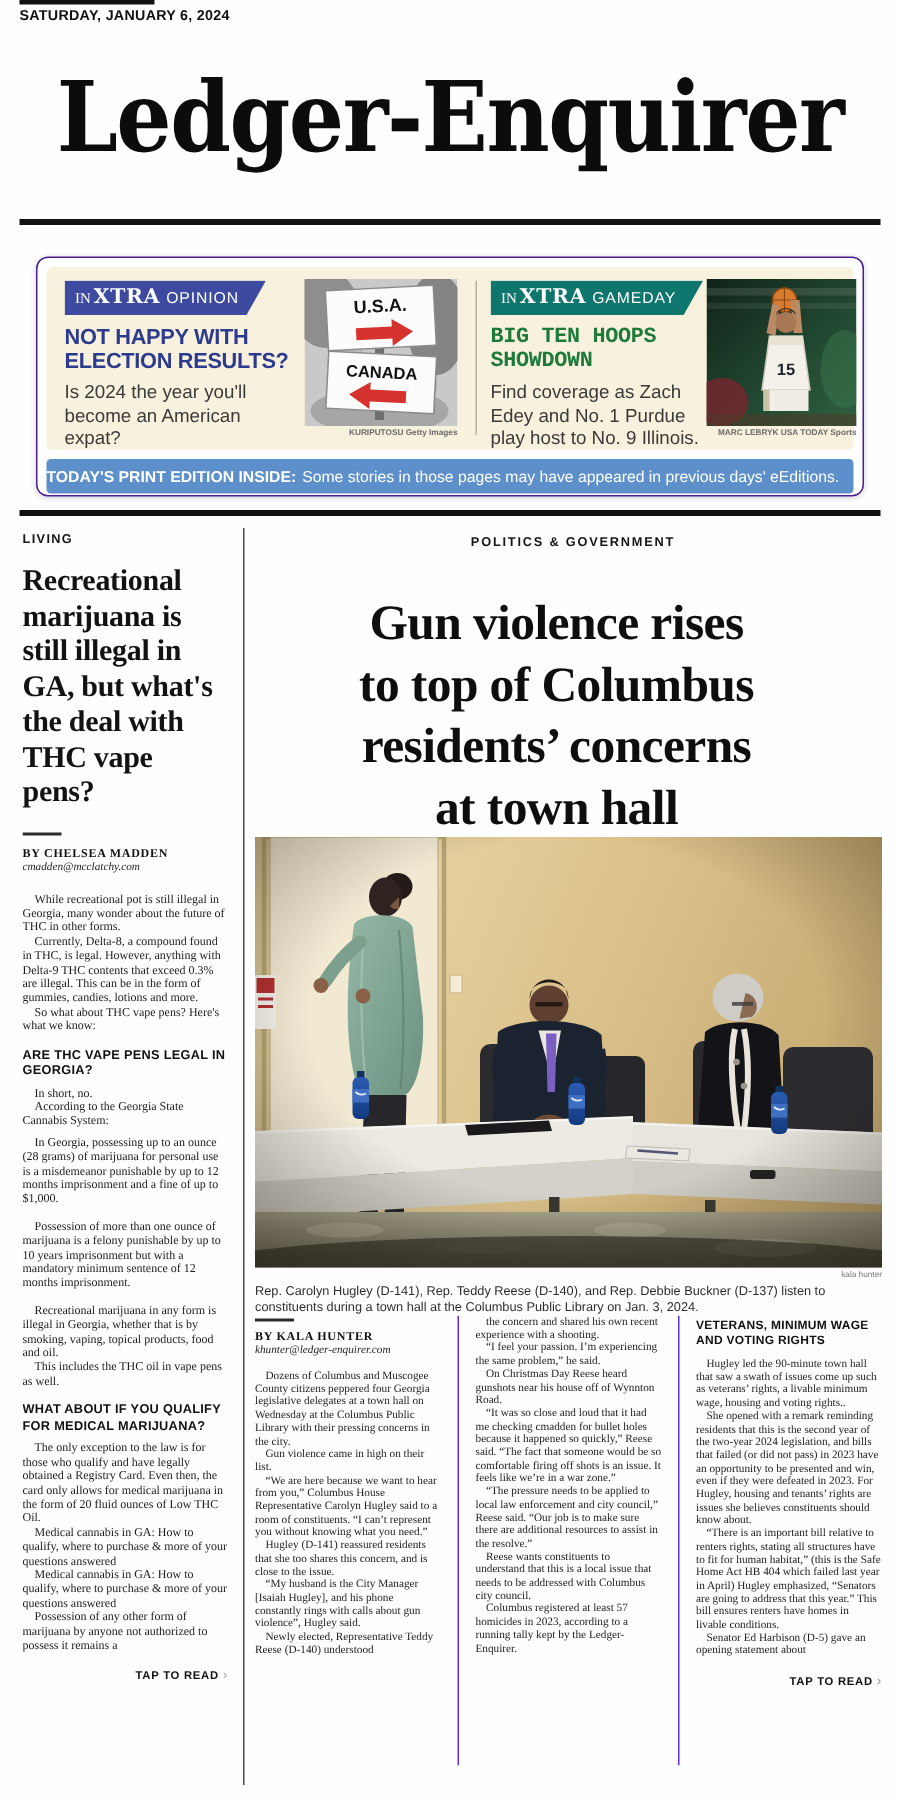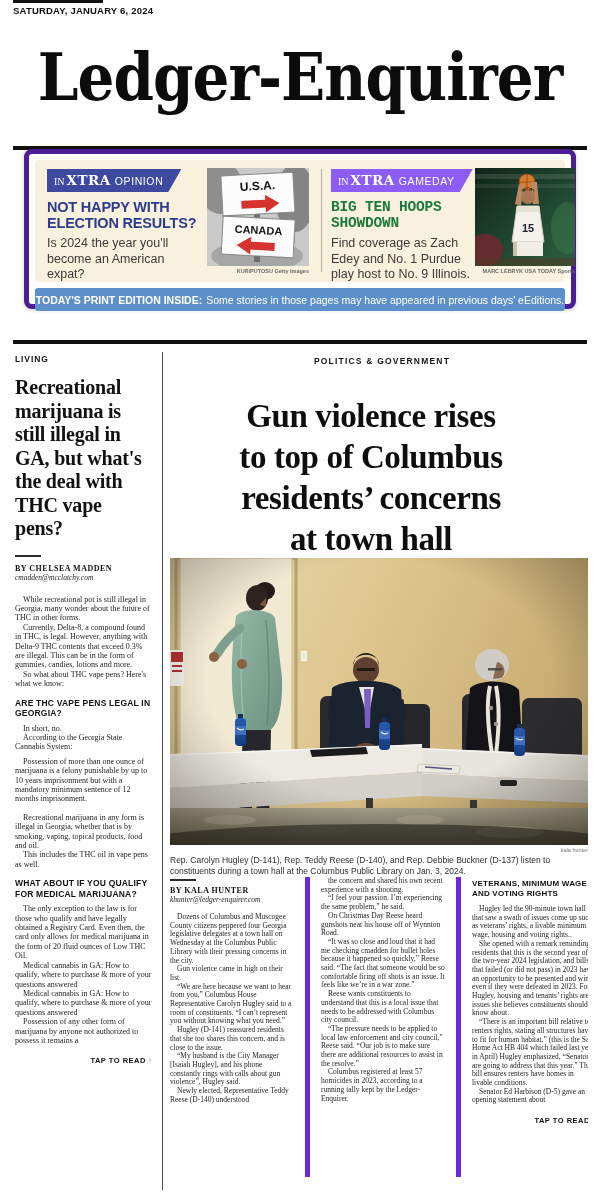--- a/index.html
+++ b/index.html
@@ -10,47 +10,47 @@
   .top-mini-rule{position:absolute;left:13px;top:0;width:90px;height:3px;background:#111;}
   .date-line{position:absolute;left:13px;top:5px;font:700 9.5px "Liberation Sans",sans-serif;
              letter-spacing:.2px;color:#0f0f0f;}
   .masthead{position:absolute;left:0;top:22px;width:100%;text-align:center;
             font-family:"DejaVu Serif","Liberation Serif",serif;font-weight:700;
             font-size:58px;line-height:112px;letter-spacing:-1px;color:#0c0c0c;
             transform:scale(1,1.12);transform-origin:center;}
   .masthead-rule{position:absolute;left:13px;top:146px;width:574px;height:4px;background:#111;}
 
   
-  .promo{position:absolute;left:24px;top:149px;width:552px;height:160px;background:#fff;
-         border:5px solid #4c1d95;border-radius:8px;box-shadow:0 1px 4px rgba(0,0,0,.18);
+  .promo{position:absolute;left:24px;top:171px;width:552px;height:160px;background:#fff;
+         border:1px solid #4c1d95;border-radius:8px;box-shadow:0 1px 4px rgba(0,0,0,.18);
          padding:6px;box-sizing:border-box;}
   .promo-cream{position:relative;height:122px;background:#f8f1dd;border-radius:4px;}
   .promo-text{position:absolute;top:9px;}
   .promo-text.op{left:12px;width:158px;}
   .promo-text.gd{left:296px;width:152px;}
   .badge{display:inline-block;color:#fff;padding:2px 18px 3px 7px;white-space:nowrap;
          clip-path:polygon(0 0,100% 0,calc(100% - 13px) 100%,0 100%);}
   .badge-op{background:#3e4a9f;}
-  .badge-gd{background:#8b5cf6;}
+  .badge-gd{background:#0f766e;}
   .b-in{font:400 10px "Liberation Serif",serif;margin-right:2px;}
   .b-brand{font:700 13.5px "DejaVu Serif",serif;letter-spacing:.5px;margin-right:4px;}
   .b-sec{font:400 10.5px "Liberation Sans",sans-serif;letter-spacing:.6px;}
   .promo-headline{margin-top:7px;font:700 14.5px/16px "Liberation Sans",sans-serif;letter-spacing:-.2px;}
   .promo-headline.op{color:#2c3b8e;}
   .promo-headline.gd{color:#1d7a3a;font-family:Liberation Mono, monospace;}
   .promo-teaser{margin-top:5px;font:400 12.5px/15.5px "Liberation Sans",sans-serif;color:#3a3a3a;}
   .promo-img{position:absolute;top:8px;height:98px;}
   .img-sign{left:172px;width:102px;}
   .img-bball{left:440px;width:100px;text-decoration:underline;}
   .promo-credit{position:absolute;font:700 5.5px "Liberation Sans",sans-serif;color:#6a6a6a;}
   .credit-sign{left:172px;top:108px;width:102px;text-align:right;}
   .credit-bball{left:430px;top:108px;width:110px;text-align:right;}
   .promo-divider{position:absolute;left:286px;top:9px;width:1px;height:103px;background:#b5b0a0;}
   .print-bar{margin-top:6px;height:23px;background:#5d90ca;border-radius:3px;color:#fff;
-             display:flex;align-items:center;justify-content:center;gap:4px;
+             display:flex;align-items:center;gap:4px;
              font:400 10.5px "Liberation Sans",sans-serif;}
   .print-bar b{font-weight:700;}
 
   
   .section-rule{position:absolute;left:13px;top:340px;width:574px;height:4px;background:#111;}
   .col-divider{position:absolute;left:162px;top:352px;width:1px;height:838px;background:#4a4a4a;}
 
   
   .left-col{position:absolute;left:15px;top:354px;width:137px;height:818px;overflow:hidden;}
   .kicker{font:700 8.5px "Liberation Sans",sans-serif;letter-spacing:.9px;color:#141414;}
@@ -75,21 +75,21 @@
   .main-headline{position:absolute;left:162px;top:374px;width:418px;text-align:center;
                  font:700 33px/41px "Liberation Serif",serif;letter-spacing:-.4px;color:#0e0e0e;}
   .photo{position:absolute;left:170px;top:558px;width:418px;height:287px;background:#caa;}
   .photo svg{display:block;}
   .photo-credit{position:absolute;left:170px;top:847px;width:418px;text-align:right;
                 font:400 5.5px "Liberation Sans",sans-serif;color:#777;}
   .caption{position:absolute;left:170px;top:855px;width:418px;
            font:400 8.5px/10.5px "Liberation Sans",sans-serif;color:#2d2d2d;}
   .cols{position:absolute;left:170px;top:877px;width:418px;height:300px;display:flex;overflow:hidden;}
   .colx{width:124px;flex:0 0 124px;}
-  .colx + .colx{border-left:5px solid #6d28d9;padding-left:11px;margin-left:11px;}
+  .colx + .colx{border-left:1px solid #6d28d9;padding-left:11px;margin-left:11px;}
   .cols .body p{margin:0;text-indent:7px;font:400 7.5px/8.7px "Liberation Serif",serif;color:#1d1d1d;}
   .cols .byline-rule{margin:2px 0 5px;}
   .cols .body.first{margin-top:9px;}
   .col-subhead{margin:2px 0 6px;font:700 8px/10px "Liberation Sans",sans-serif;
                letter-spacing:.2px;color:#111;}
 </style>
 </head>
 <body>
 
 <div class="page">
@@ -190,20 +190,21 @@
         <p>While recreational pot is still illegal in Georgia, many wonder about the future of THC in other forms.</p>
         <p>Currently, Delta-8, a compound found in THC, is legal. However, anything with Delta-9 THC contents that exceed 0.3% are illegal. This can be in the form of gummies, candies, lotions and more.</p>
         <p>So what about THC vape pens? Here's what we know:</p>
       </div>
     <h3 class="subhead">ARE THC VAPE PENS LEGAL IN GEORGIA?</h3>
     <div class="body">
         <p>In short, no.</p>
         <p>According to the Georgia State Cannabis System:</p>
       </div>
     <div class="body spaced">
+        <p>In Georgia, possessing up to an ounce (28 grams) of marijuana for personal use is a misdemeanor punishable by up to 12 months imprisonment and a fine of up to $1,000.</p>
         <p>Possession of more than one ounce of marijuana is a felony punishable by up to 10 years imprisonment but with a mandatory minimum sentence of 12 months imprisonment.</p>
       </div>
     <div class="body" style="margin-top:0">
         <p>Recreational marijuana in any form is illegal in Georgia, whether that is by smoking, vaping, topical products, food and oil.</p>
         <p>This includes the THC oil in vape pens as well.</p>
       </div>
     <h3 class="subhead">WHAT ABOUT IF YOU QUALIFY FOR MEDICAL MARIJUANA?</h3>
     <div class="body">
         <p>The only exception to the law is for those who qualify and have legally obtained a Registry Card. Even then, the card only allows for medical marijuana in the form of 20 fluid ounces of Low THC Oil.</p>
         <p>Medical cannabis in GA: How to qualify, where to purchase &amp; more of your questions answered</p>
@@ -360,22 +361,22 @@
           <p>“My husband is the City Manager [Isaiah Hugley], and his phone constantly rings with calls about gun violence”, Hugley said.</p>
           <p>Newly elected, Representative Teddy Reese (D-140) understood</p>
         </div>
     </div>
     <div class="colx">
       <div class="body" style="margin-top:0">
           <p>the concern and shared his own recent experience with a shooting.</p>
           <p>“I feel your passion. I’m experiencing the same problem,” he said.</p>
           <p>On Christmas Day Reese heard gunshots near his house off of Wynnton Road.</p>
           <p>“It was so close and loud that it had me checking cmadden for bullet holes because it happened so quickly,” Reese said. “The fact that someone would be so comfortable firing off shots is an issue. It feels like we’re in a war zone.”</p>
+          <p>“The pressure needs to be applied to local law enforcement and city council,” Reese said. “Our job is to make sure there are additional resources to assist in the resolve.”</p>
           <p>Reese wants constituents to understand that this is a local issue that needs to be addressed with Columbus city council.</p>
-          <p>“The pressure needs to be applied to local law enforcement and city council,” Reese said. “Our job is to make sure there are additional resources to assist in the resolve.”</p>
           <p>Columbus registered at least 57 homicides in 2023, according to a running tally kept by the Ledger-Enquirer.</p>
         </div>
     </div>
     <div class="colx">
       <h3 class="col-subhead">VETERANS, MINIMUM WAGE AND VOTING RIGHTS</h3>
       <div class="body" style="margin-top:0">
           <p>Hugley led the 90-minute town hall that saw a swath of issues come up such as veterans’ rights, a livable minimum wage, housing and voting rights..</p>
           <p>She opened with a remark reminding residents that this is the second year of the two-year 2024 legislation, and bills that failed (or did not pass) in 2023 have an opportunity to be presented and win, even if they were defeated in 2023. For Hugley, housing and tenants’ rights are issues she believes constituents should know about.</p>
           <p>“There is an important bill relative to renters rights, stating all structures have to fit for human habitat,” (this is the Safe Home Act HB 404 which failed last year in April) Hugley emphasized, “Senators are going to address that this year.” This bill ensures renters have homes in livable conditions.</p>
           <p>Senator Ed Harbison (D-5) gave an opening statement about</p>

